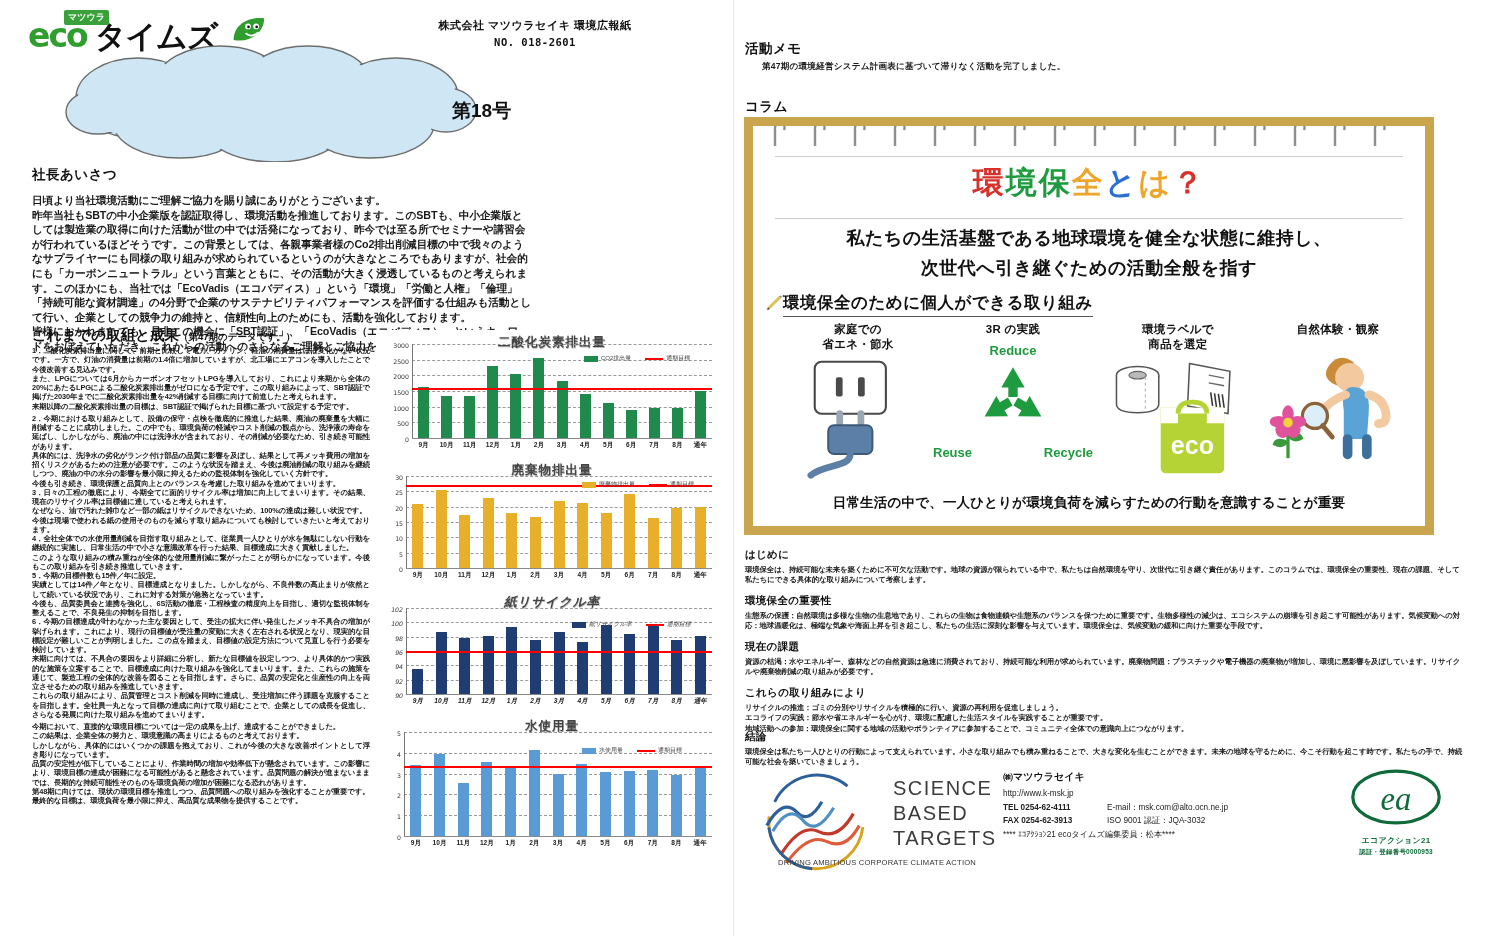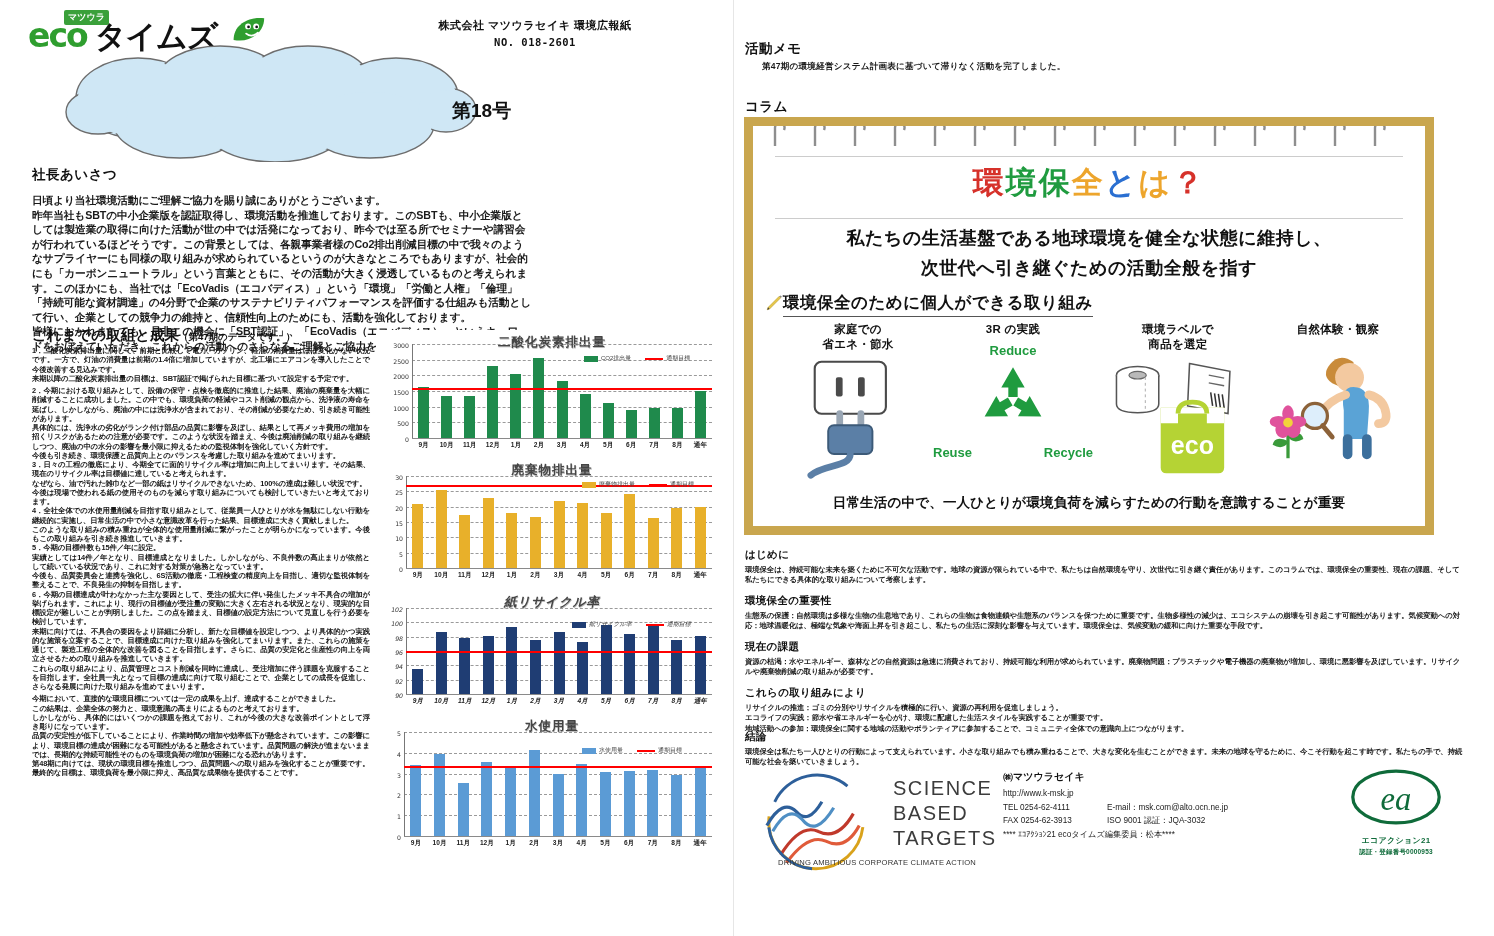--- a/index.html
+++ b/index.html
@@ -169,21 +169,21 @@
     font-size:20px; line-height:25px; color:#3c3c3c; letter-spacing:1.5px;
     font-family:"Liberation Sans", sans-serif;
   }
   .sbt-tag {
     position:absolute; left:22px; top:96px; width:240px; text-align:center;
     font-size:7.6px; color:#333; letter-spacing:0.2px;
   }
   .contact { position:absolute; left:268px; top:8px; width:300px; }
   .contact-name { font-size:10px; font-weight:bold; color:#111; margin-bottom:3px; }
   .contact-line { font-size:8.2px; color:#222; line-height:13.5px; white-space:nowrap; }
-  .contact-line .lbl { display:inline-block; min-width:104px; }
+  .contact-line .lbl { display:inline-block; min-width:104px;font-weight:bold; }
 
   .ea-logo { position:absolute; left:606px; top:6px; width:110px; text-align:center; }
   .ea-name { font-size:8px; font-weight:bold; color:#0f6b3a; margin-top:3px; letter-spacing:0.3px; }
   .ea-reg { font-size:6.5px; font-weight:bold; color:#0f6b3a; margin-top:2px; letter-spacing:0.2px; }
 
   .divider-v { position:absolute; left:733px; top:0; width:1px; height:936px; background:#e6e6e6; }
 </style>
 </head>
 <body>
 
@@ -248,20 +248,21 @@
       <p>昨年当社もSBTの中小企業版を認証取得し、環境活動を推進しております。このSBTも、中小企業版としては製造業の取得に向けた活動が世の中では活発になっており、昨今では至る所でセミナーや講習会が行われているほどそうです。この背景としては、各親事業者様のCo2排出削減目標の中で我々のようなサプライヤーにも同様の取り組みが求められているというのが大きなところでもありますが、社会的にも「カーボンニュートラル」という言葉とともに、その活動が大きく浸透しているものと考えられます。このほかにも、当社では「EcoVadis（エコバディス）」という「環境」「労働と人権」「倫理」「持続可能な資材調達」の4分野で企業のサステナビリティパフォーマンスを評価する仕組みも活動として行い、企業としての競争力の維持と、信頼性向上のためにも、活動を強化しております。</p>
       <p>皆様におかれましても、是非この機会に「SBT認証」、「EcoVadis（エコバディス）」というキーワードをおぼえていただき、これからの活動へのさらなるご理解とご協力をおねがいいたします。</p>
     </div>
 
     <div class="results-head">
       <span class="big">これまでの取組と成果</span><span class="small">（第47期のデータです。）</span>
     </div>
 
     <div class="results-body">
       <p>1．二酸化炭素排出量に関して、前期と比較して電力、ガソリン、軽油の消費量はほぼ変化がない状況です。一方で、灯油の消費量は前期の1.4倍に増加していますが、北工場にエアコンを導入したことで今後改善する見込みです。</p>
+      <p>また、LPGについては6月からカーボンオフセットLPGを導入しており、これにより来期から全体の20%にあたるLPGによる二酸化炭素排出量がゼロになる予定です。この取り組みによって、SBT認証で掲げた2030年までに二酸化炭素排出量を42%削減する目標に向けて前進したと考えられます。</p>
       <p>来期以降の二酸化炭素排出量の目標は、SBT認証で掲げられた目標に基づいて設定する予定です。</p>
       <div class="gap"></div>
       <p>2．今期における取り組みとして、設備の保守・点検を徹底的に推進した結果、廃油の廃棄量を大幅に削減することに成功しました。この中でも、環境負荷の軽減やコスト削減の観点から、洗浄液の寿命を延ばし、しかしながら、廃油の中には洗浄水が含まれており、その削減が必要なため、引き続き可能性があります。</p>
       <p>具体的には、洗浄水の劣化がランク付け部品の品質に影響を及ぼし、結果として再メッキ費用の増加を招くリスクがあるための注意が必要です。このような状況を踏まえ、今後は廃油削減の取り組みを継続しつつ、廃油の中の水分の影響を最小限に抑えるための監視体制を強化していく方針です。</p>
       <p>今後も引き続き、環境保護と品質向上とのバランスを考慮した取り組みを進めてまいります。</p>
       <p>3．日々の工程の徹底により、今期全てに面的リサイクル率は増加に向上してまいります。その結果、現在のリサイクル率は目標値に達していると考えられます。</p>
       <p>なぜなら、油で汚れた雑巾など一部の紙はリサイクルできないため、100%の達成は難しい状況です。</p>
       <p>今後は現場で使われる紙の使用そのものを減らす取り組みについても検討していきたいと考えております。</p>
       <p>4．全社全体での水使用量削減を目指す取り組みとして、従業員一人ひとりが水を無駄にしない行動を継続的に実施し、日常生活の中で小さな意識改革を行った結果、目標達成に大きく貢献しました。</p>
       <p>このような取り組みの積み重ねが全体的な使用量削減に繋がったことが明らかになっています。今後もこの取り組みを引き続き推進していきます。</p>

